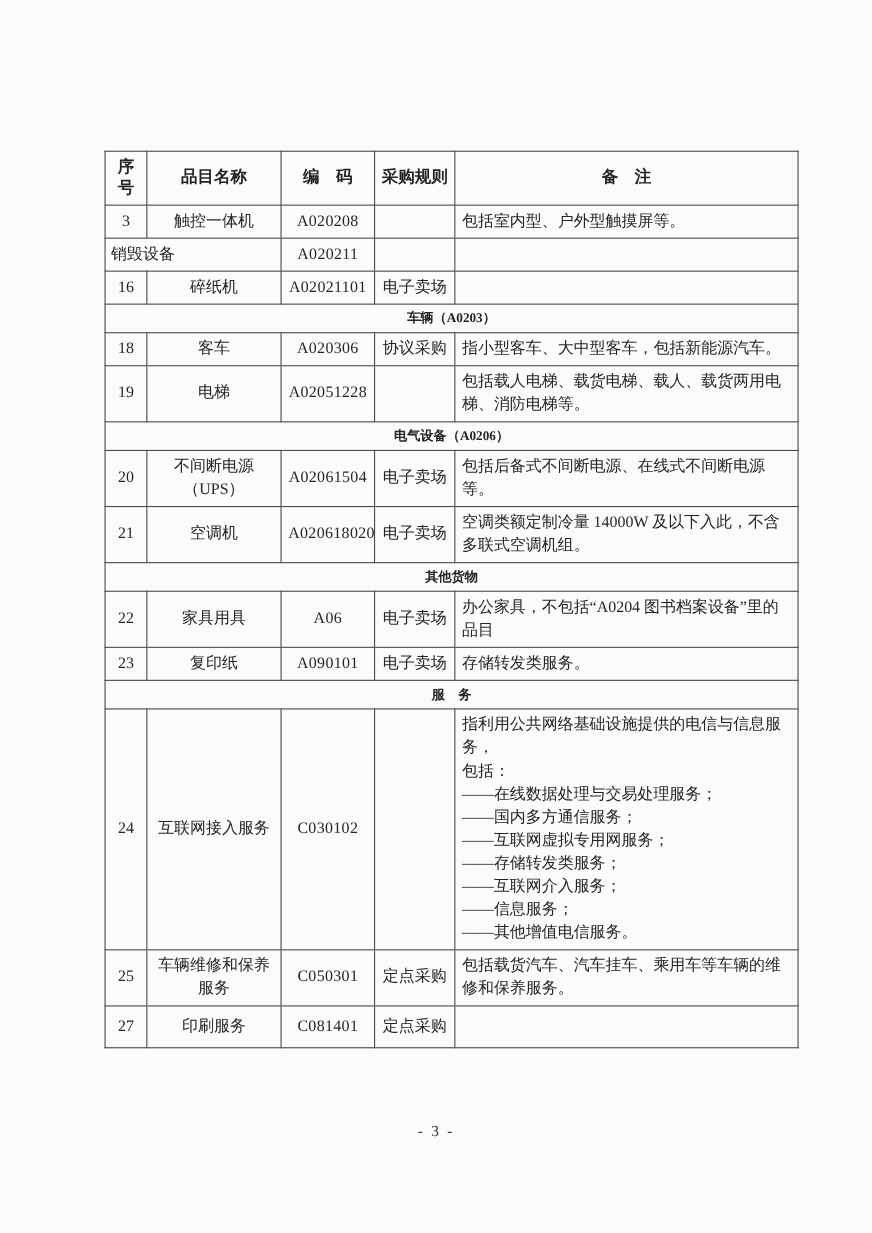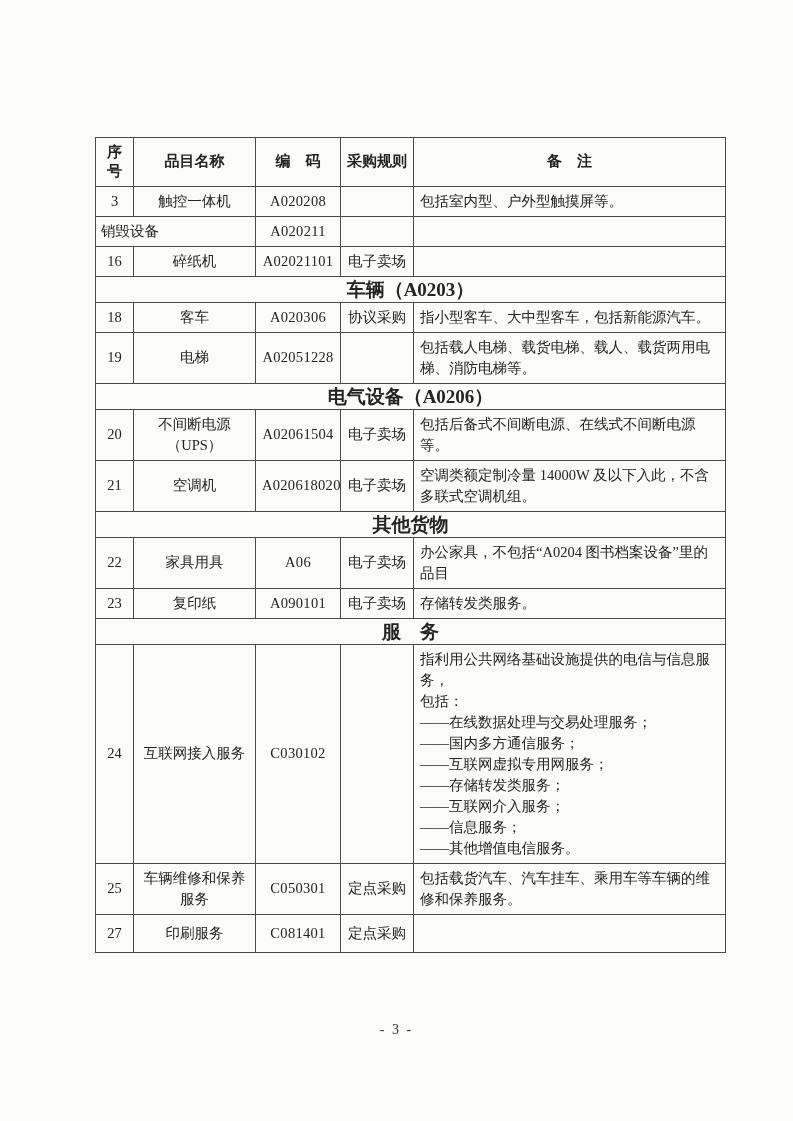--- a/index.html
+++ b/index.html
@@ -60,21 +60,21 @@
     letter-spacing: 0.3px;
   }
   td.cell-rule { text-align: center; padding: 5px 2px; }
   td.cell-remark { text-align: left; padding-left: 9px; padding-right: 6px; }
   td.cell-remark .remark-line { display: block; }
 
   tr.section-row td {
     text-align: center;
     font-weight: bold;
     padding: 2px 4px;
-    font-size: 19px;
+    font-size: 12px;
   }
   tr.span-row td.cell-name-span {
     text-align: left;
     padding-left: 5px;
     font-weight: normal;
   }
   tr.item-row td { font-weight: normal; }
   tr.tall-row td { padding-top: 8px; padding-bottom: 8px; }
 
   .page-number {

